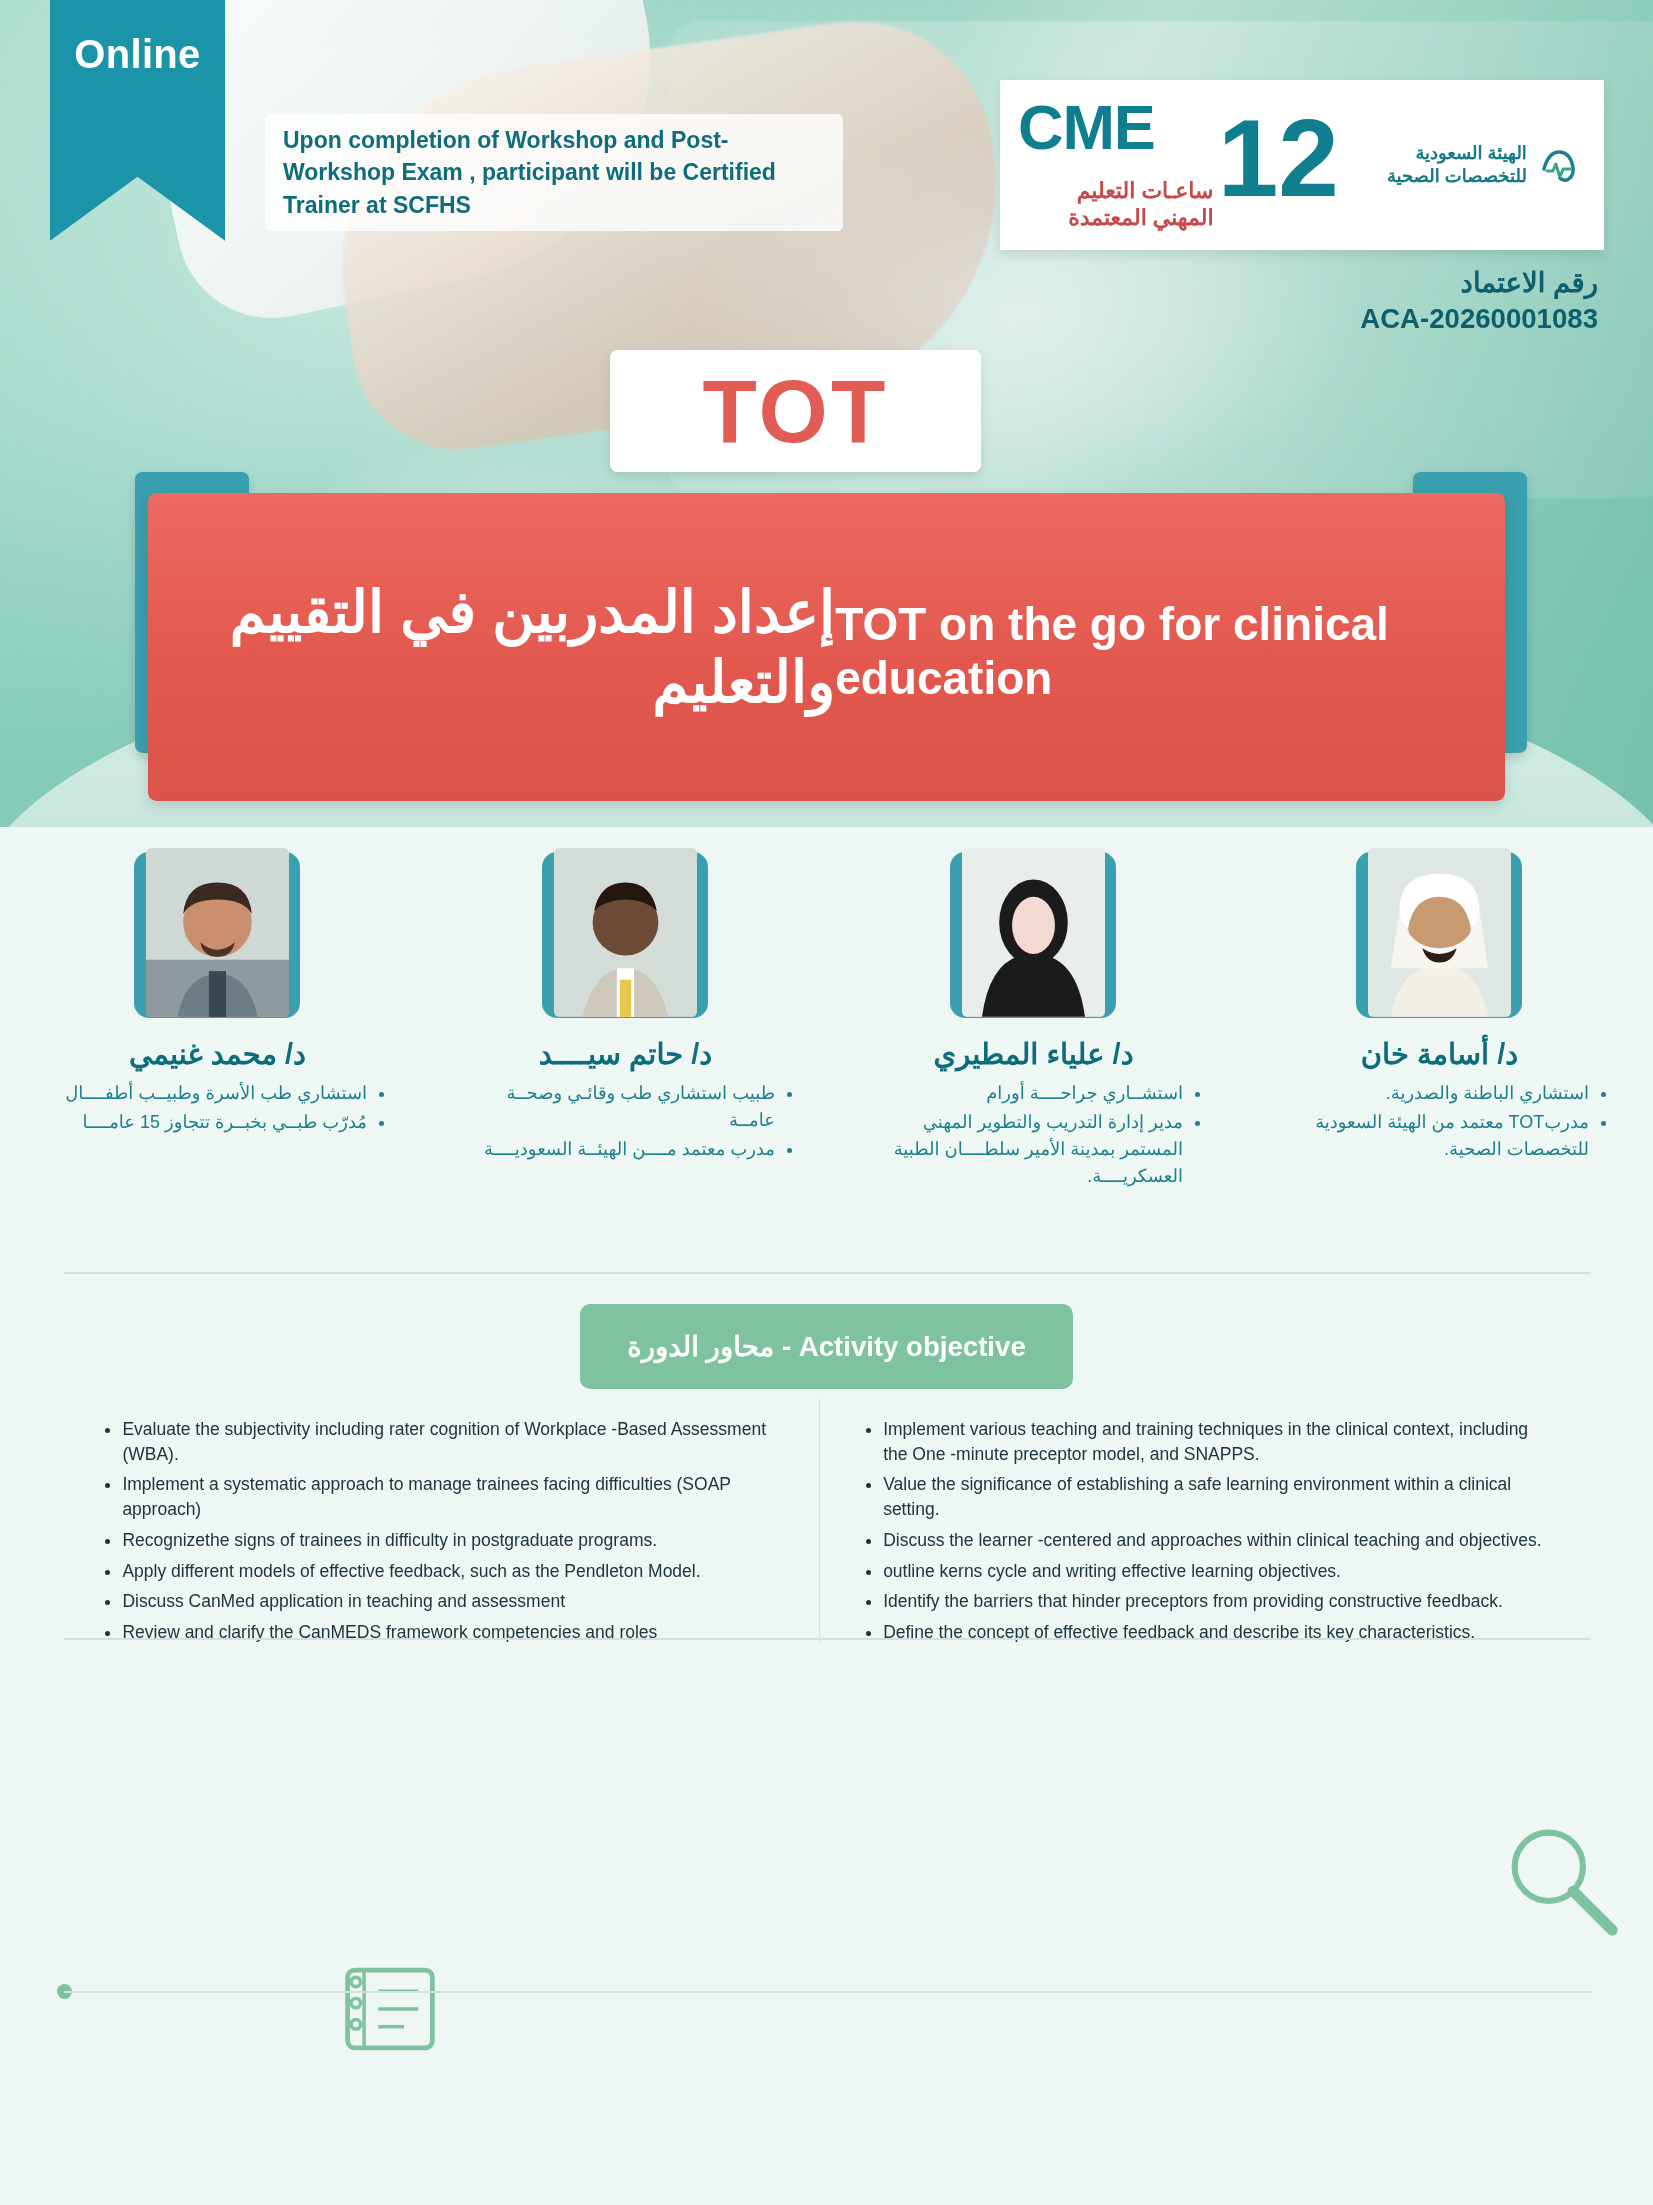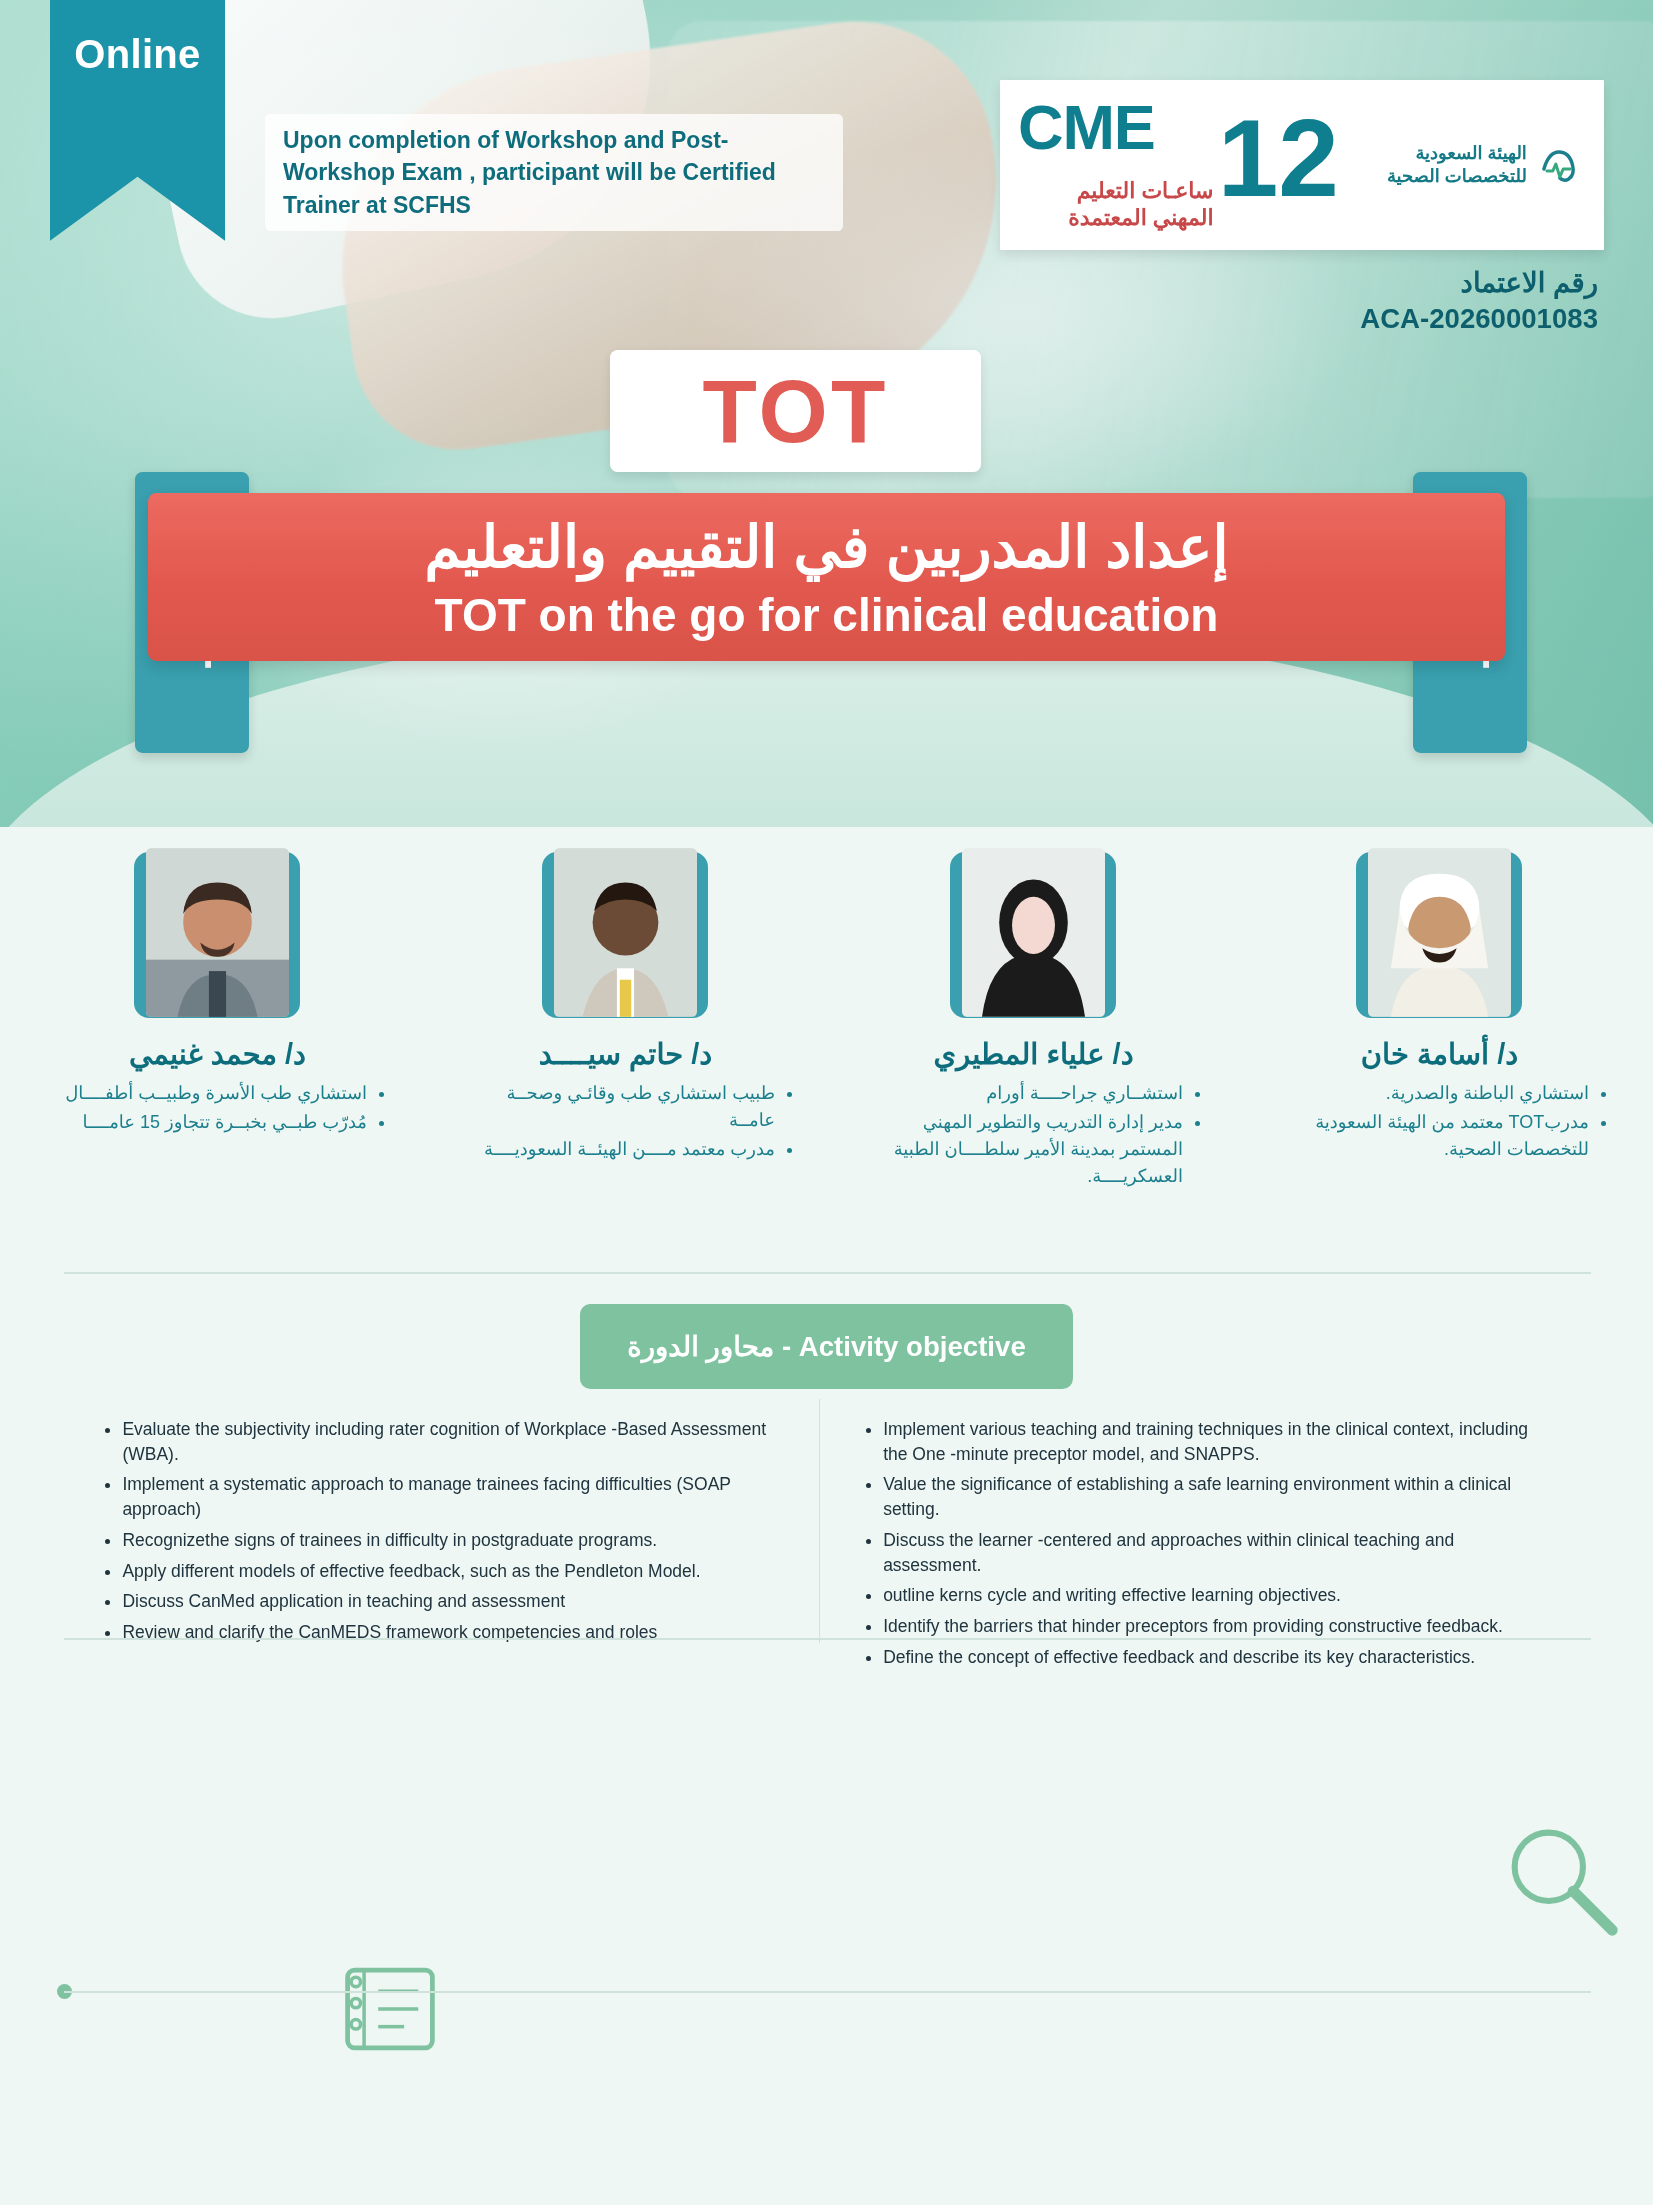--- a/index.html
+++ b/index.html
@@ -102,24 +102,24 @@
 
   
   .tot-card{
     position:absolute;left:610px;top:350px;width:371px;height:122px;
     background:#fff;border-radius:7.4px;display:flex;align-items:center;justify-content:center;
     box-shadow:0 4.2px 10.6px rgba(0,0,0,.10);
   }
   .tot-card span{color:#e15c54;font-size:89px;font-weight:bold;letter-spacing:3.2px;}
 
   .tot-bar{
-    position:absolute;left:148px;top:493px;width:1357px;height:168px;
+    position:absolute;left:148px;top:493px;width:1357px;height:308px;
     background:linear-gradient(180deg,#ec6a60 0%, #e2584e 55%, #d95349 100%);
     border-radius:8.5px;
-    display:flex;flex-direction:column;align-items:center;justify-content:center;
+    display:flex;flex-direction:row;align-items:center;justify-content:center;
     box-shadow:0 5.3px 13.8px rgba(0,0,0,.12);
   }
   .tot-bar .ar{color:#fff;font-size:58px;font-weight:bold;direction:rtl;line-height:1.2;}
   .tot-bar .en{color:#fff;font-size:46px;font-weight:bold;margin-top:7.4px;}
   .tot-side{
     position:absolute;top:472px;width:114px;height:281px;
     background:#3a9fae;border-radius:7.4px;
     display:flex;align-items:center;justify-content:center;
     box-shadow:0 4.2px 10.6px rgba(0,0,0,.14);
   }
@@ -375,21 +375,21 @@
         <li>Recognizethe signs of trainees in difficulty in postgraduate programs.</li>
         <li>Apply different models of effective feedback, such as the Pendleton Model.</li>
         <li>Discuss CanMed application in teaching and assessment</li>
         <li>Review and clarify the CanMEDS framework competencies and roles</li>
       </ul>
     </div>
     <div class="obj-col">
       <ul>
         <li>Implement various teaching and training techniques in the clinical context, including the One -minute preceptor model, and SNAPPS.</li>
         <li>Value the significance of establishing a safe learning environment within a clinical setting.</li>
-        <li>Discuss the learner -centered and approaches within clinical teaching and assessment.</li>
+        <li>Discuss the learner -centered and approaches within clinical teaching and objectives.</li>
         <li>outline kerns cycle and writing effective learning objectives.</li>
         <li>Identify the barriers that hinder preceptors from providing constructive feedback.</li>
         <li>Define the concept of effective feedback and describe its key characteristics.</li>
       </ul>
     </div>
   </div>
 
   <div class="divider" style="top:1638px"></div>
 
   <div class="info-row">

